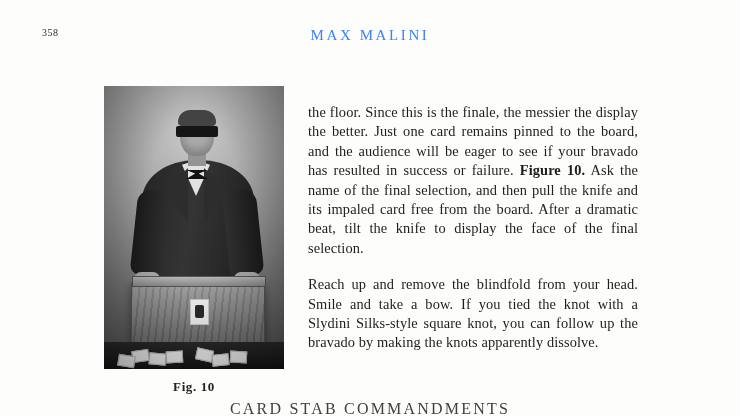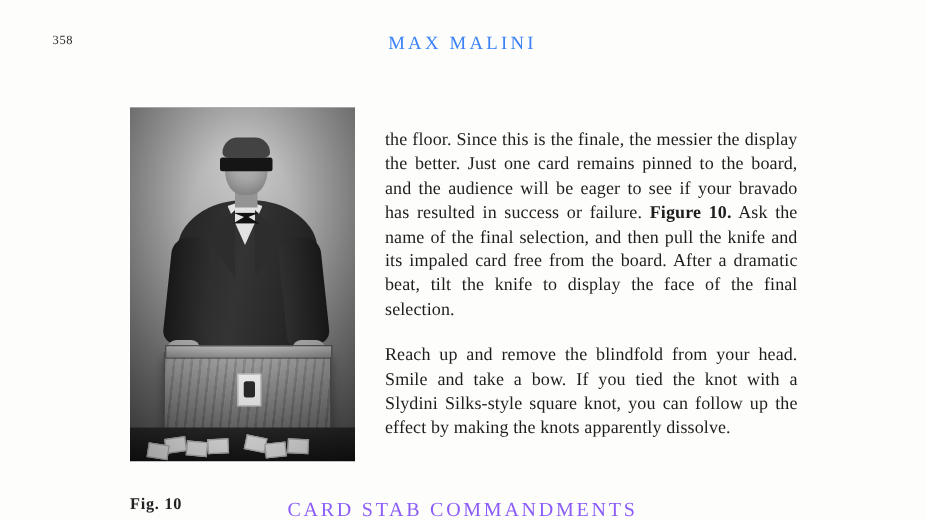--- a/index.html
+++ b/index.html
@@ -241,21 +241,22 @@
   }
   .sc {
     position: absolute;
     width: 15px;
     height: 10px;
     background: #efeade;
     border: 1px solid #b9b3a5;
   }
   
   .caption {
-    margin-top: 26px;
+    margin-top: 10px;
+    text-align: center;
     font-size: 13px;
     font-weight: bold;
     letter-spacing: 0.6px;
     color: #222;
   }
 
   
   .text-col {
     position: absolute;
     left: 308px;
@@ -276,21 +277,21 @@
 
   
   .section-head {
     position: absolute;
     left: 0;
     right: 0;
     bottom: 2px;
     text-align: center;
     font-size: 16px;
     letter-spacing: 2.2px;
-    color: #8b5cf6;
+    color: #404040;
     overflow: hidden;
     height: 14px;
   }
 </style>
 </head>
 <body>
 
 <div class="page">
 
   <div class="folio">358</div>
@@ -325,18 +326,18 @@
         <div class="sc" style="left:126px; top:9px; transform:rotate(3deg);"></div>
         <div class="sc" style="left:14px; top:13px; transform:rotate(9deg);"></div>
       </div>
       <div class="ph-vign"></div>
     </div>
     <div class="caption">Fig. 10</div>
   </div>
 
   <div class="text-col">
     <p><span>the floor. Since this is the finale, the messier the display the better. Just one card remains pinned to the board, and the audience will be eager to see if your bravado has resulted in success or failure. </span><span class="bold">Figure 10.</span><span> Ask the name of the final selection, and then pull the knife and its impaled card free from the board. After a dramatic beat, tilt the knife to display the face of the final selection.</span></p>
-    <p>Reach up and remove the blindfold from your head. Smile and take a bow. If you tied the knot with a Slydini Silks-style square knot, you can follow up the effect by making the knots apparently dissolve.</p>
+    <p>Reach up and remove the blindfold from your head. Smile and take a bow. If you tied the knot with a Slydini Silks-style square knot, you can follow up the bravado by making the knots apparently dissolve.</p>
   </div>
 
   <div class="section-head">CARD STAB COMMANDMENTS</div>
 
 </div>
 
 </body></html>

